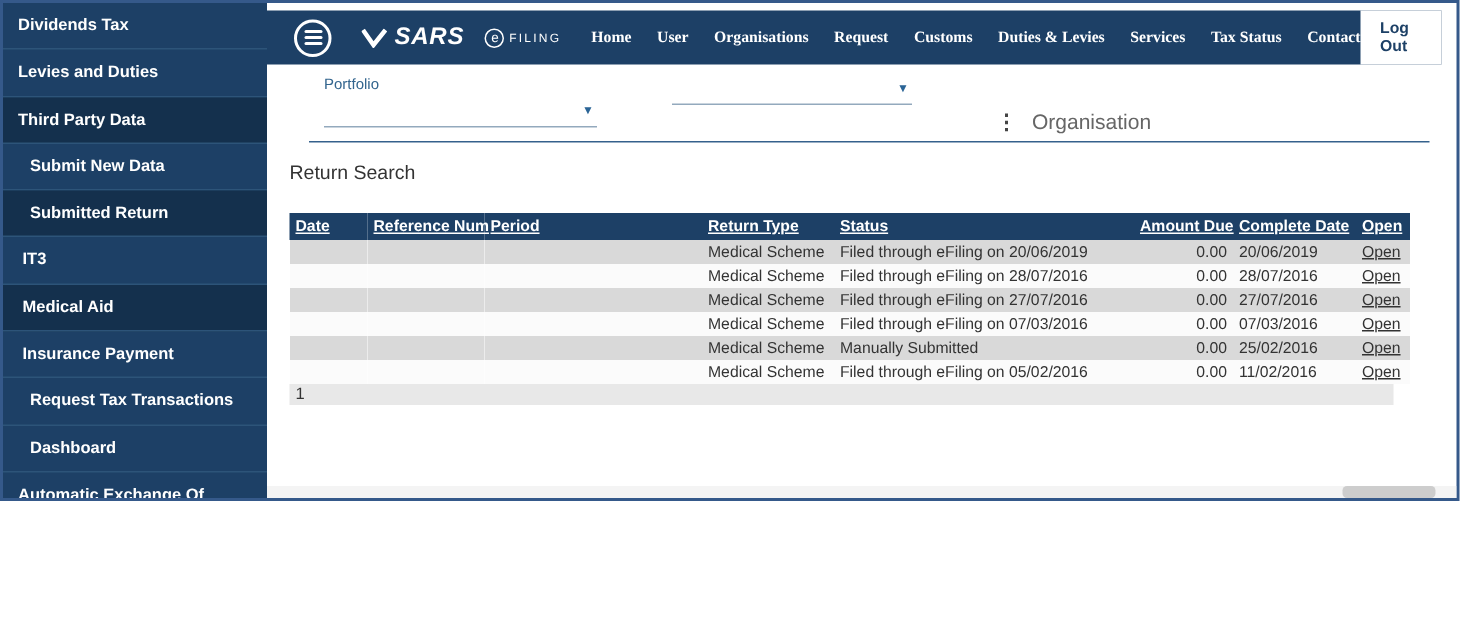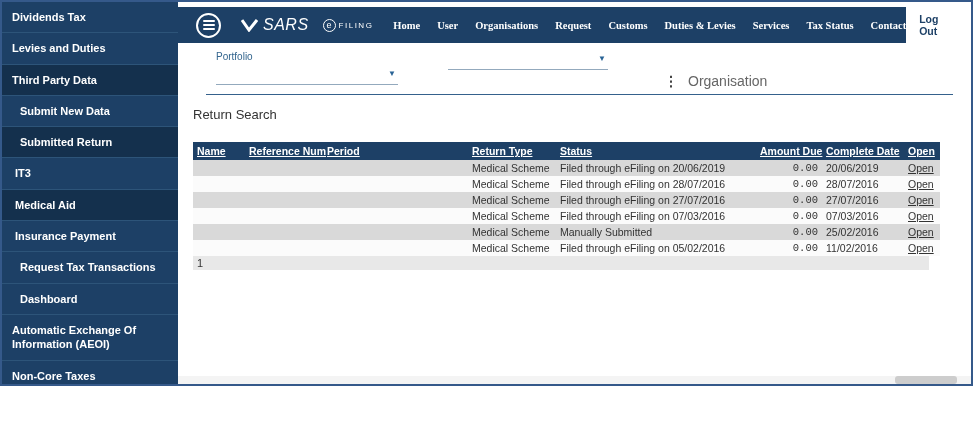--- a/index.html
+++ b/index.html
@@ -1,35 +1,35 @@
 <!DOCTYPE html>
 <html><head>
 <meta charset="utf-8">
 <style>
   * { margin:0; padding:0; box-sizing:border-box; }
   body { font-family:"Liberation Sans", sans-serif; background:#fff; }
-  .screen { width:973px; height:386px; border:2px solid #35598a; display:flex; background:#fff; overflow:hidden; position:relative; }
+  .screen { width:973px; height:334px; border:2px solid #35598a; display:flex; background:#fff; overflow:hidden; position:relative; }
 
   
   .sidebar { width:176px; flex-shrink:0; background:#1d4066; display:flex; flex-direction:column; }
   .side-item { color:#fff; font-size:11px; font-weight:bold; padding:8px 10px; border-bottom:1px solid #2d5479; cursor:pointer; line-height:1.3; }
   .side-item.lvl1 { padding-left:18px; }
   .side-item.lvl2 { padding-left:13px; }
   .side-item.active { background:#14304d; }
   .side-fill { flex:1; }
 
   
   .main { flex:1; display:flex; flex-direction:column; padding:5px 10px 0 0; position:relative; min-width:0; }
 
   
   .topnav { height:36px; background:#1d4066; display:flex; align-items:center; color:#fff; flex-shrink:0; }
   .hamburger { width:25px; height:25px; border:2px solid #fff; border-radius:50%; display:flex; flex-direction:column; justify-content:center; align-items:center; gap:2px; margin-left:18px; cursor:pointer; flex-shrink:0; }
   .hamburger span { display:block; width:12px; height:2px; background:#fff; border-radius:1px; }
   .brand { display:flex; align-items:center; margin-left:20px; gap:5px; flex-shrink:0; }
-  .sars-text { font-style:italic; font-weight:normal; font-size:16px; letter-spacing:.5px; }
+  .sars-text { font-style:italic; font-weight:bold; font-size:16px; letter-spacing:.5px; }
   .efiling { display:flex; align-items:center; gap:3px; margin-left:9px; }
   .e-circ { width:13px; height:13px; border:1px solid #fff; border-radius:50%; font-size:9px; display:flex; align-items:center; justify-content:center; }
   .efiling-text { font-size:8px; letter-spacing:1.5px; }
   .navitems { display:flex; gap:17px; margin-left:20px; white-space:nowrap;font-family:Liberation Serif, serif; }
   .navitems a { color:#fff; font-size:10.5px; font-weight:bold; text-decoration:none; cursor:pointer; }
   .logout { margin-left:auto; background:#fff; color:#1d4066; font-size:10.5px; font-weight:bold; height:100%; display:flex; align-items:center; padding:0 13px; cursor:pointer; }
 
   
   .filterbar { margin:0 8px 0 28px; padding:8px 0 0 10px; border-bottom:1px solid #35618c; display:flex; align-items:flex-start; height:52px; flex-shrink:0; }
   .filter { display:flex; flex-direction:column; margin-right:50px; }
@@ -40,21 +40,21 @@
   .kebab { align-self:flex-end; margin:0 0 6px 6px; font-size:14px; font-weight:bold; color:#444; cursor:pointer; line-height:1; }
   .orgname { align-self:flex-end; margin:0 0 5px 10px; font-size:14px; color:#666; }
 
   
   .content { padding:12px 32px 0 15px; flex:1; }
   .page-title { font-size:13px; color:#333; font-weight:normal; margin-bottom:20px; }
   table { width:100%; border-collapse:collapse; font-size:10.5px; table-layout:fixed; }
   thead th { background:#1d4066; color:#fff; font-weight:bold; text-align:left; text-decoration:underline; padding:3px 4px; cursor:pointer; white-space:nowrap; }
   thead th.num { text-align:right; }
   tbody td { padding:2px 4px; color:#333; white-space:nowrap; overflow:hidden;margin-left:20px; }
-  tbody td.num { text-align:right;font-family:Liberation Mono, monospace; }
+  tbody td.num { text-align:right; }
   tbody tr:nth-child(odd) { background:#d9d9d9; }
   tbody tr:nth-child(even) { background:#fbfbfb; }
   .open-link { color:#333; text-decoration:underline; cursor:pointer; }
   .pagination { background:#e8e8e8; font-size:11px; color:#333; padding:1px 4px; }
 
   
   .hscroll { position:absolute; left:0; right:0; bottom:0; height:8px; background:#f4f4f4; display:flex; }
   .hthumb { margin-left:auto; margin-right:14px; width:62px; height:8px; background:#cdcdcd; border-radius:3px; cursor:pointer; }
 </style>
 </head>
@@ -137,21 +137,21 @@
             <col style="width:78px">
             <col style="width:145px">
             <col style="width:88px">
           <col style="width:200px">
             <col style="width:66px">
             <col style="width:82px">
             <col style="width:36px">
         </colgroup>
         <thead>
           <tr>
-            <th>Name</th>
+            <th>Date</th>
             <th>Reference Num</th>
             <th>Period</th>
             <th>Return Type</th>
             <th>Status</th>
             <th class="num">Amount Due</th>
             <th>Complete Date</th>
             <th>Open</th>
           </tr>
         </thead>
         <tbody>

